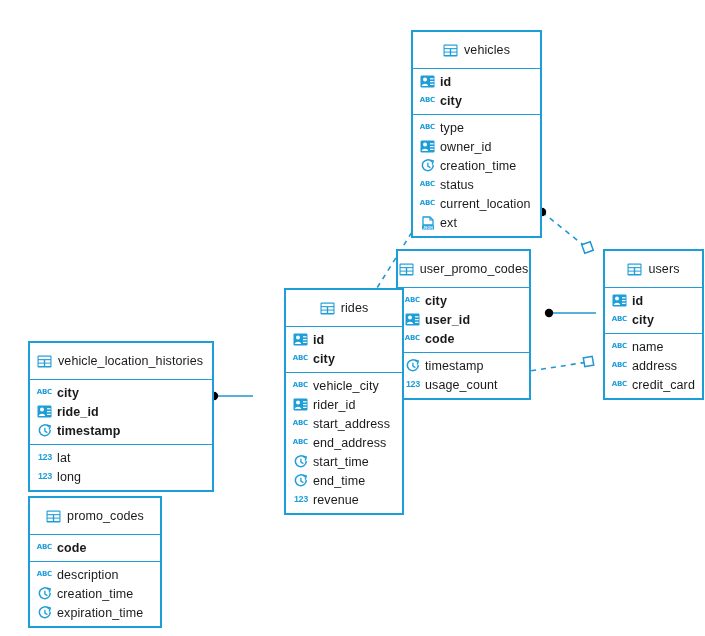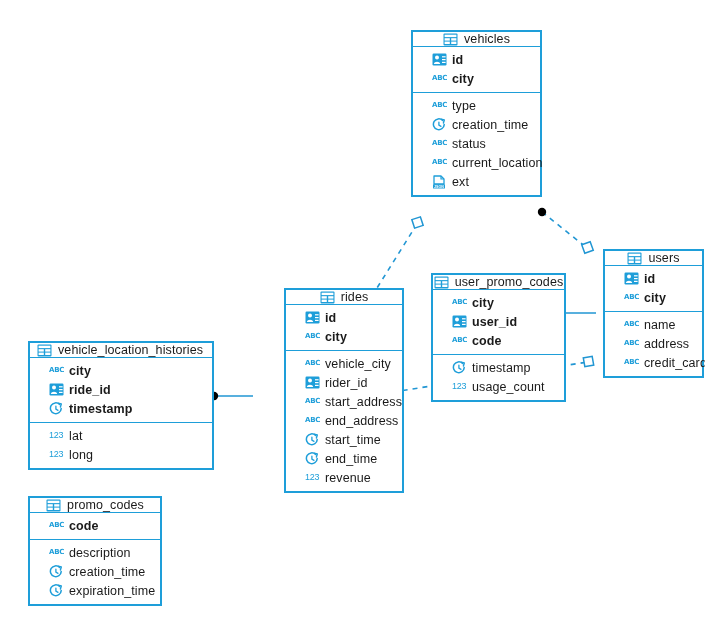--- a/index.html
+++ b/index.html
@@ -28,41 +28,41 @@
     pointer-events: none;
   }
   .table-node {
     position: absolute;
     background: #ffffff;
     border: 2px solid #1e9ed9;
     box-sizing: border-box;
     z-index: 2;
   }
   .tbl-header {
-    height: 15px;
+    height: 37px;
     border-bottom: 1.5px solid #1e9ed9;
     display: flex;
     align-items: center;
     justify-content: center;
     gap: 6px;
     box-sizing: border-box;
     padding: 0 6px;
   }
   .tbl-header.left {
     justify-content: flex-start;
     padding-left: 7px;
   }
   .tbl-title {
     font-size: 12.5px;
     color: #1a1a1a;
     white-space: nowrap;
     letter-spacing: 0.1px;
   }
   .section {
-    padding: 3px 0 4px 12px;
+    padding: 3px 0 4px 0;
   }
   .section.keys {
     border-bottom: 1.5px solid #1e9ed9;
   }
   .field {
     height: 19px;
     display: flex;
     align-items: center;
     gap: 5px;
     padding-left: 7px;
@@ -76,35 +76,35 @@
   }
   .field.pk .field-name {
     font-weight: bold;
   }
   .ico {
     width: 15px;
     height: 15px;
     flex: 0 0 15px;
     display: inline-flex;
     align-items: center;
-    justify-content: flex-start;
+    justify-content: flex-end;
   }
   .ico svg { display: block; }
   .abc-ico {
     font-family: "DejaVu Sans", sans-serif;
     font-size: 7px;
     font-weight: bold;
     color: #1e9ed9;
     letter-spacing: -0.2px;
     line-height: 1;
   }
   .num-ico {
     font-family: "Liberation Sans", sans-serif;
     font-size: 9px;
-    font-weight: normal;
+    font-weight: bold;
     color: #1e9ed9;
     line-height: 1;
     letter-spacing: -0.3px;
   }
 </style>
 </head>
 <body>
 
 <div id="canvas">
 
@@ -176,20 +176,33 @@
       </div>
       <div class="section">
         <div class="field">
           <span class="ico">
             <span class="abc-ico">ABC</span>
           </span>
           <span class="field-name">type</span>
         </div>
         <div class="field">
           <span class="ico">
+            <svg width="15" height="13" viewBox="0 0 15 13">
+              <rect x="0.5" y="0.5" width="14" height="12" rx="1.2" fill="#1e9ed9"></rect>
+              <circle cx="5" cy="4.6" r="2" fill="#ffffff"></circle>
+              <path d="M1.8 11 C2.2 7.9 7.8 7.9 8.2 11 Z" fill="#ffffff"></path>
+              <rect x="10" y="3.2" width="3.6" height="1.2" fill="#ffffff"></rect>
+              <rect x="10" y="6" width="3.6" height="1.2" fill="#ffffff"></rect>
+              <rect x="10" y="8.8" width="3.6" height="1.2" fill="#ffffff"></rect>
+            </svg>
+          </span>
+          <span class="field-name">owner_id</span>
+        </div>
+        <div class="field">
+          <span class="ico">
             <svg width="14" height="14" viewBox="0 0 14 14">
               <path d="M10.6 2.4 A5.4 5.4 0 1 0 12.2 6.6" fill="none" stroke="#1e9ed9" stroke-width="1.5" stroke-linecap="round"></path>
               <path d="M9.3 1.1 L12.3 2.0 L11.4 5.0" fill="none" stroke="#1e9ed9" stroke-width="1.4" stroke-linejoin="round" stroke-linecap="round"></path>
               <path d="M6.9 4.2 L6.9 7.2 L9.0 8.3" fill="none" stroke="#1e9ed9" stroke-width="1.3" stroke-linecap="round"></path>
             </svg>
           </span>
           <span class="field-name">creation_time</span>
         </div>
         <div class="field">
           <span class="ico">
@@ -209,21 +222,21 @@
               <path d="M2 1 L9 1 L12 4 L12 9 L2 9 Z" fill="none" stroke="#1e9ed9" stroke-width="1.3" stroke-linejoin="round"></path>
               <path d="M9 1 L9 4 L12 4" fill="none" stroke="#1e9ed9" stroke-width="1.2"></path>
               <rect x="1" y="9.3" width="12" height="4.2" rx="0.6" fill="#1e9ed9"></rect>
               <text x="7" y="12.7" font-family="Liberation Sans, sans-serif" font-size="3.6" font-weight="bold" fill="#ffffff" text-anchor="middle">JSON</text>
             </svg>
           </span>
           <span class="field-name">ext</span>
         </div>
       </div>
     </div>
-    <div class="table-node" style="left: 431px; top: 249px; width: 135px; margin-top: 24px;">
+    <div class="table-node" style="left: 396px; top: 249px; width: 135px;">
       <div class="tbl-header">
         <span class="ico">
           <svg width="15" height="13" viewBox="0 0 15 13">
             <rect x="0.5" y="0.5" width="14" height="12" rx="1" fill="#1e9ed9"></rect>
             <rect x="1.6" y="1.7" width="11.8" height="2.4" fill="#ffffff"></rect>
             <rect x="1.6" y="5.2" width="5.2" height="2.4" fill="#ffffff"></rect>
             <rect x="8.2" y="5.2" width="5.2" height="2.4" fill="#ffffff"></rect>
             <rect x="1.6" y="8.6" width="5.2" height="2.4" fill="#ffffff"></rect>
             <rect x="8.2" y="8.6" width="5.2" height="2.4" fill="#ffffff"></rect>
           </svg>

